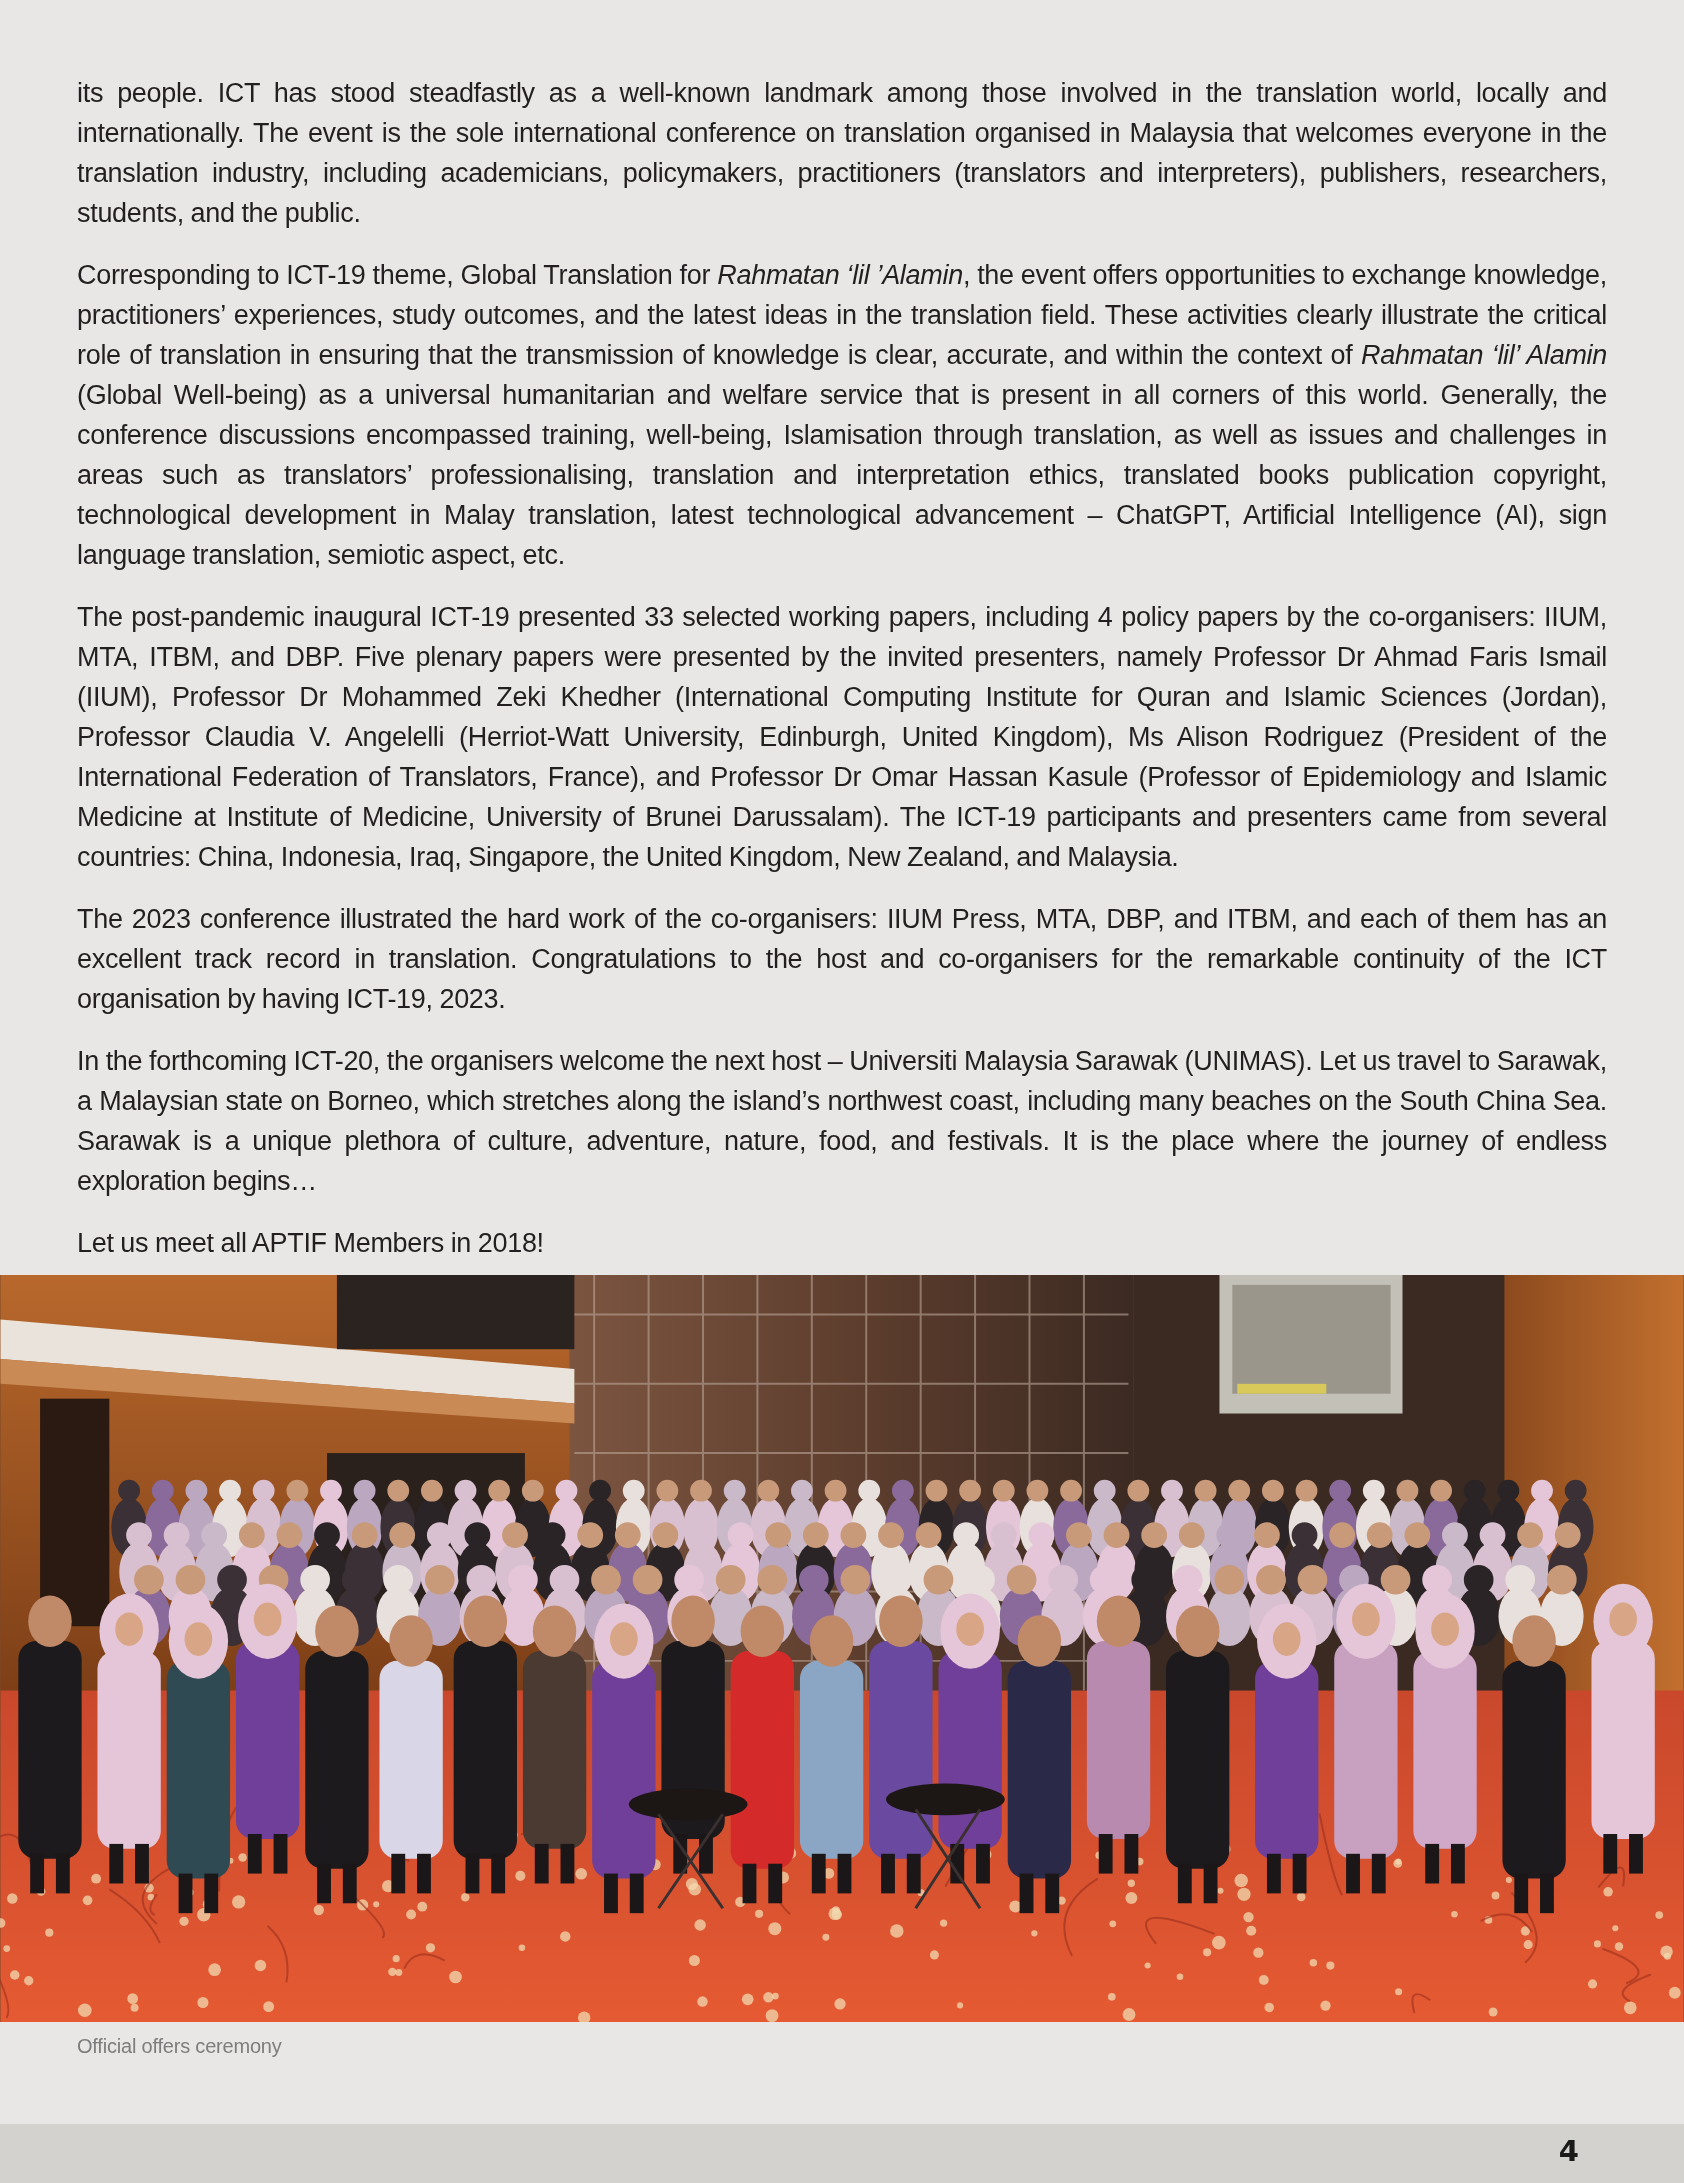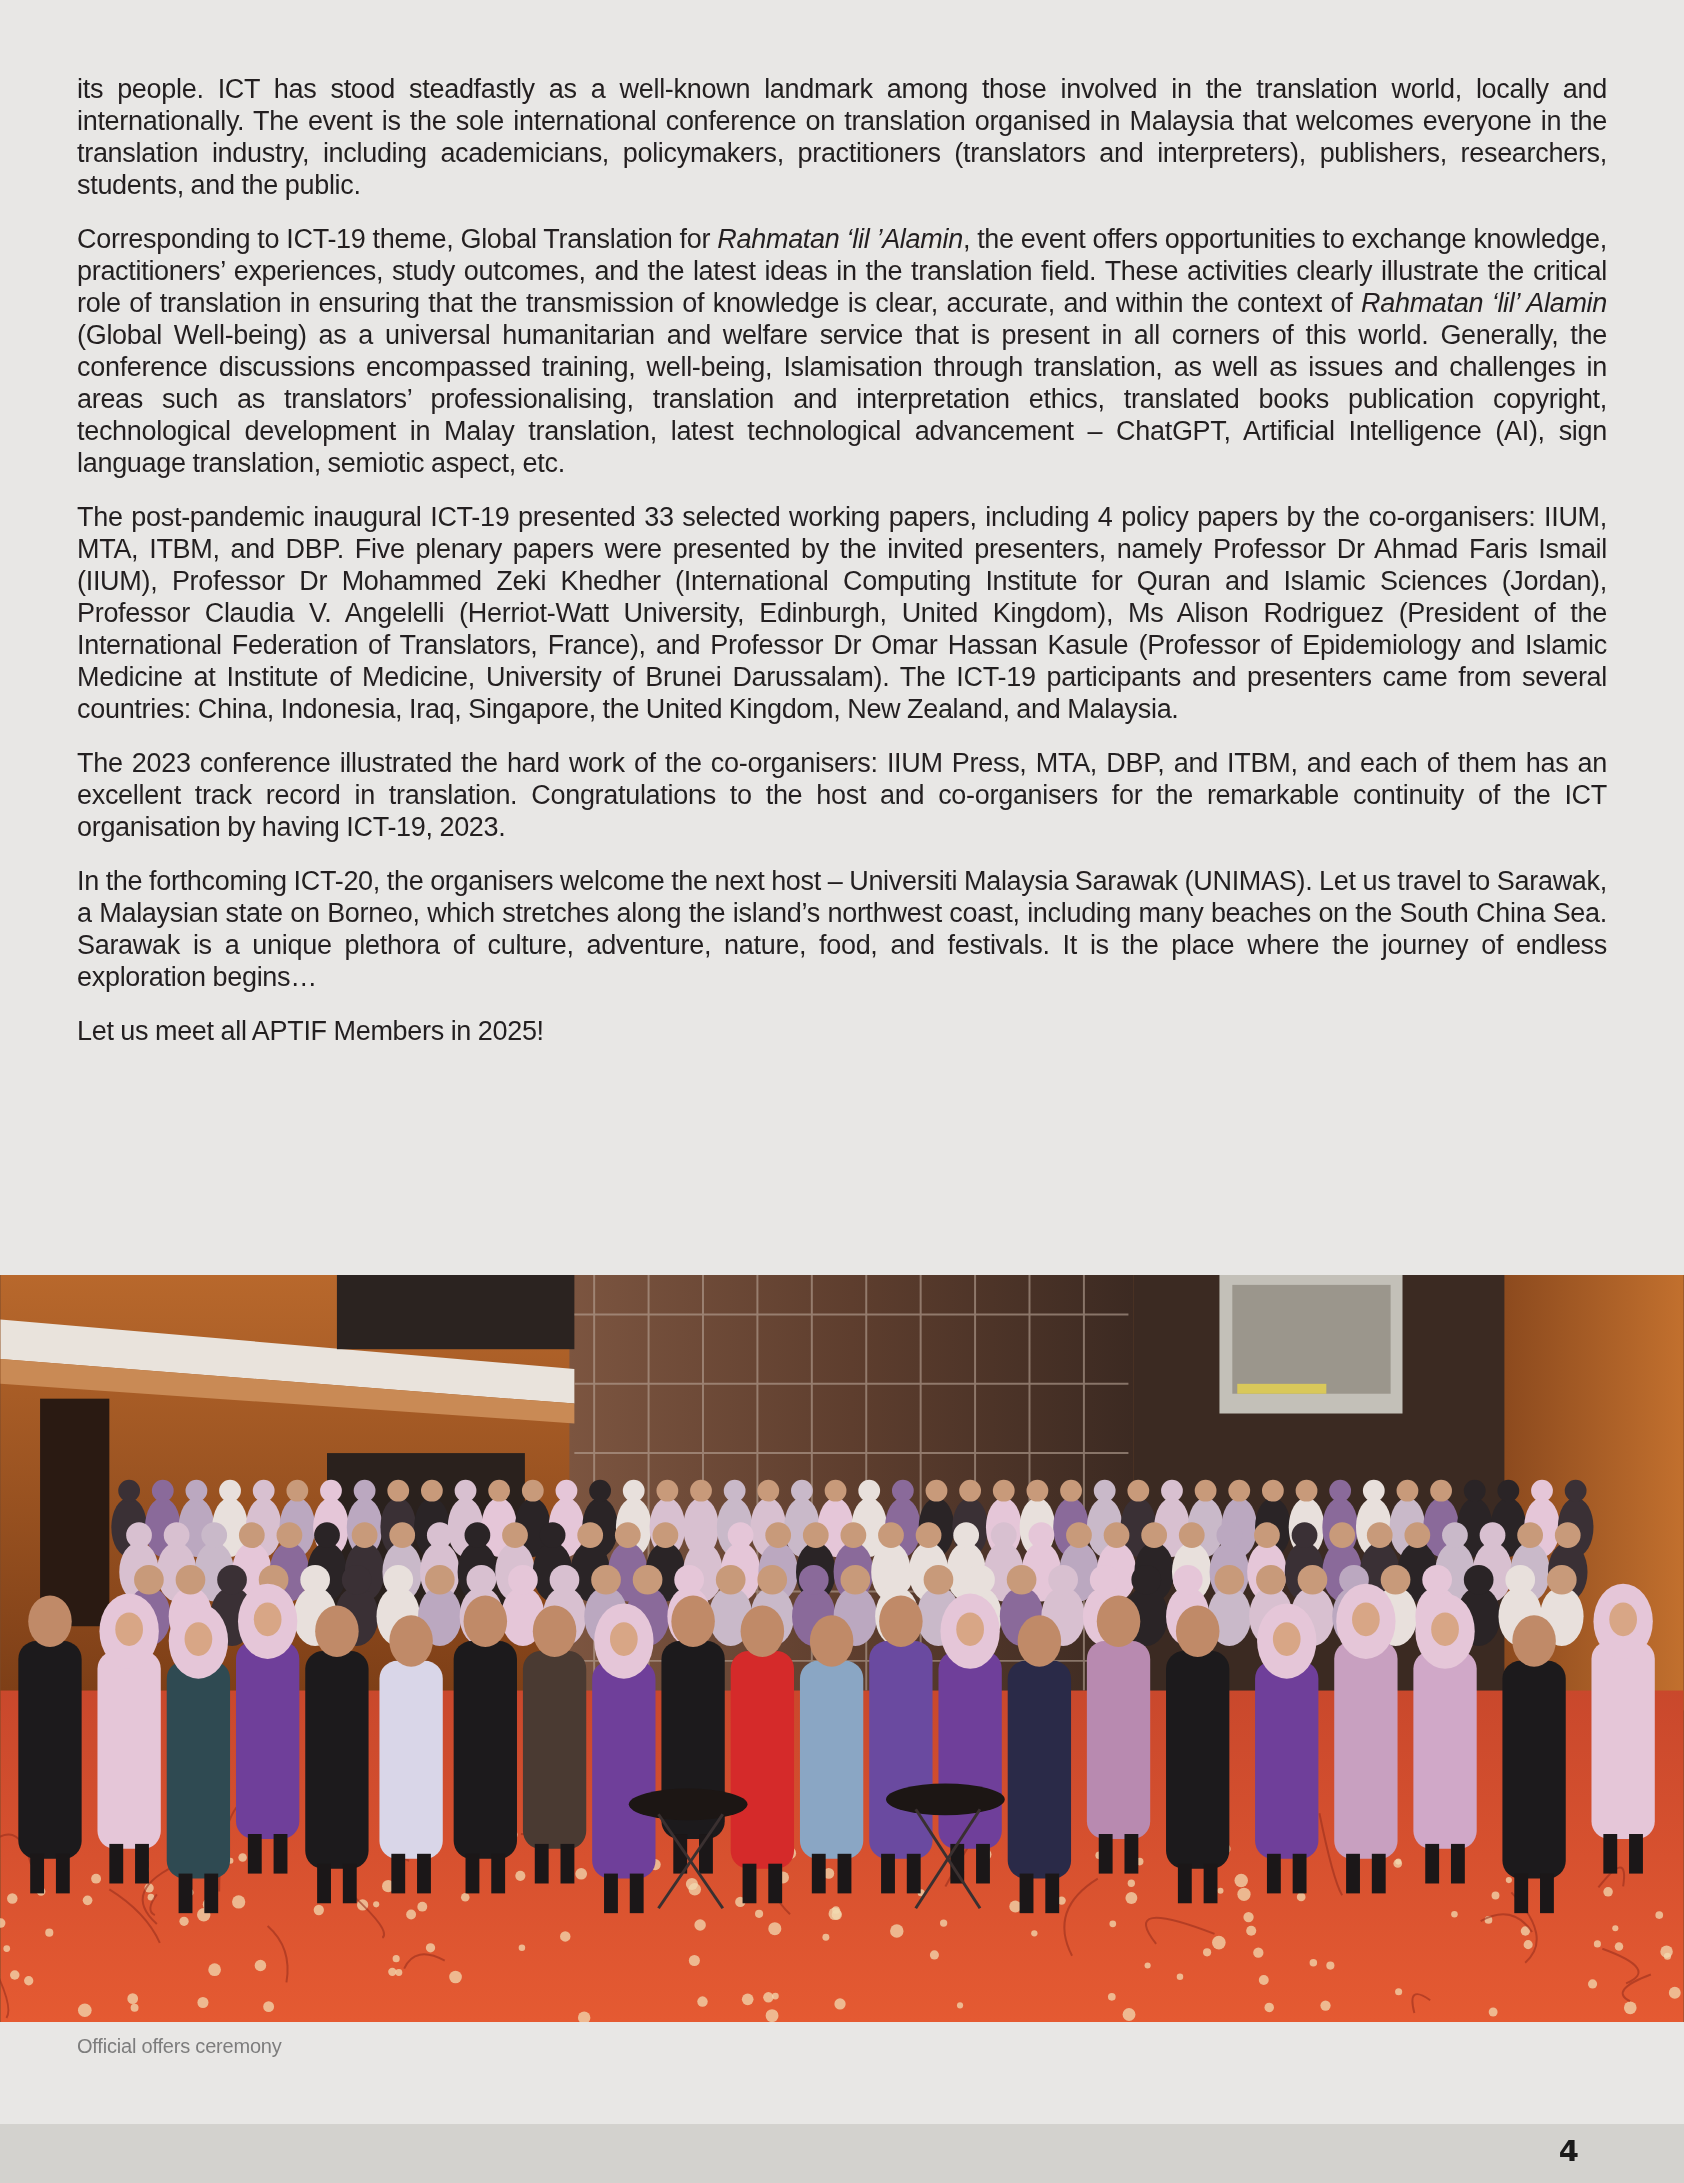--- a/index.html
+++ b/index.html
@@ -17,21 +17,21 @@
     }
     .article {
       position: absolute;
       left: 77px;
       top: 73px;
       width: 1530px;
     }
     .article p {
       margin: 0 0 22px 0;
       font-size: 27px;
-      line-height: 32px;
+      line-height: 40px;
       text-align: justify;
       letter-spacing: -0.3px;
       word-spacing: -0.5px;
     }
     .article p em { }
     .photo {
       position: absolute;
       left: 0;
       top: 1275px;
       width: 1684px;
@@ -68,21 +68,21 @@
   </style>
 </head>
 <body>
 
 <div class="article">
   <p><span>its people. ICT has stood steadfastly as a well-known landmark among those involved in the translation world, locally and internationally. The event is the sole international conference on translation organised in Malaysia that welcomes everyone in the translation industry, including academicians, policymakers, practitioners (translators and interpreters), publishers, researchers, students, and the public.</span></p>
   <p><span>Corresponding to ICT-19 theme, Global Translation for </span><em>Rahmatan ‘lil ’Alamin</em><span>, the event offers opportunities to exchange knowledge, practitioners’ experiences, study outcomes, and the latest ideas in the translation field. These activities clearly illustrate the critical role of translation in ensuring that the transmission of knowledge is clear, accurate, and within the context of </span><em>Rahmatan ‘lil’ Alamin</em><span> (Global Well-being) as a universal humanitarian and welfare service that is present in all corners of this world. Generally, the conference discussions encompassed training, well-being, Islamisation through translation, as well as issues and challenges in areas such as translators’ professionalising, translation and interpretation ethics, translated books publication copyright, technological development in Malay translation, latest technological advancement – ChatGPT, Artificial Intelligence (AI), sign language translation, semiotic aspect, etc.</span></p>
   <p><span>The post-pandemic inaugural ICT-19 presented 33 selected working papers, including 4 policy papers by the co-organisers: IIUM, MTA, ITBM, and DBP. Five plenary papers were presented by the invited presenters, namely Professor Dr Ahmad Faris Ismail (IIUM), Professor Dr Mohammed Zeki Khedher (International Computing Institute for Quran and Islamic Sciences (Jordan), Professor Claudia V. Angelelli (Herriot-Watt University, Edinburgh, United Kingdom), Ms Alison Rodriguez (President of the International Federation of Translators, France), and Professor Dr Omar Hassan Kasule (Professor of Epidemiology and Islamic Medicine at Institute of Medicine, University of Brunei Darussalam). The ICT-19 participants and presenters came from several countries: China, Indonesia, Iraq, Singapore, the United Kingdom, New Zealand, and Malaysia.</span></p>
   <p><span>The 2023 conference illustrated the hard work of the co-organisers: IIUM Press, MTA, DBP, and ITBM, and each of them has an excellent track record in translation. Congratulations to the host and co-organisers for the remarkable continuity of the ICT organisation by having ICT-19, 2023.</span></p>
   <p><span>In the forthcoming ICT-20, the organisers welcome the next host – Universiti Malaysia Sarawak (UNIMAS). Let us travel to Sarawak, a Malaysian state on Borneo, which stretches along the island’s northwest coast, including many beaches on the South China Sea. Sarawak is a unique plethora of culture, adventure, nature, food, and festivals. It is the place where the journey of endless exploration begins…</span></p>
-  <p><span>Let us meet all APTIF Members in 2025!</span></p>
+  <p><span>Let us meet all APTIF Members in 2018!</span></p>
 </div>
 
 <div class="photo">
   <svg id="photo-svg" width="1684" height="747" viewBox="0 0 1701 755">
     <defs>
       <linearGradient id="woodGrad" x1="0" y1="0" x2="0" y2="1">
         <stop offset="0" stop-color="#b8682c"></stop>
         <stop offset="1" stop-color="#7b3d16"></stop>
       </linearGradient>
       <linearGradient id="panelGrad" x1="0" y1="0" x2="1" y2="0">

